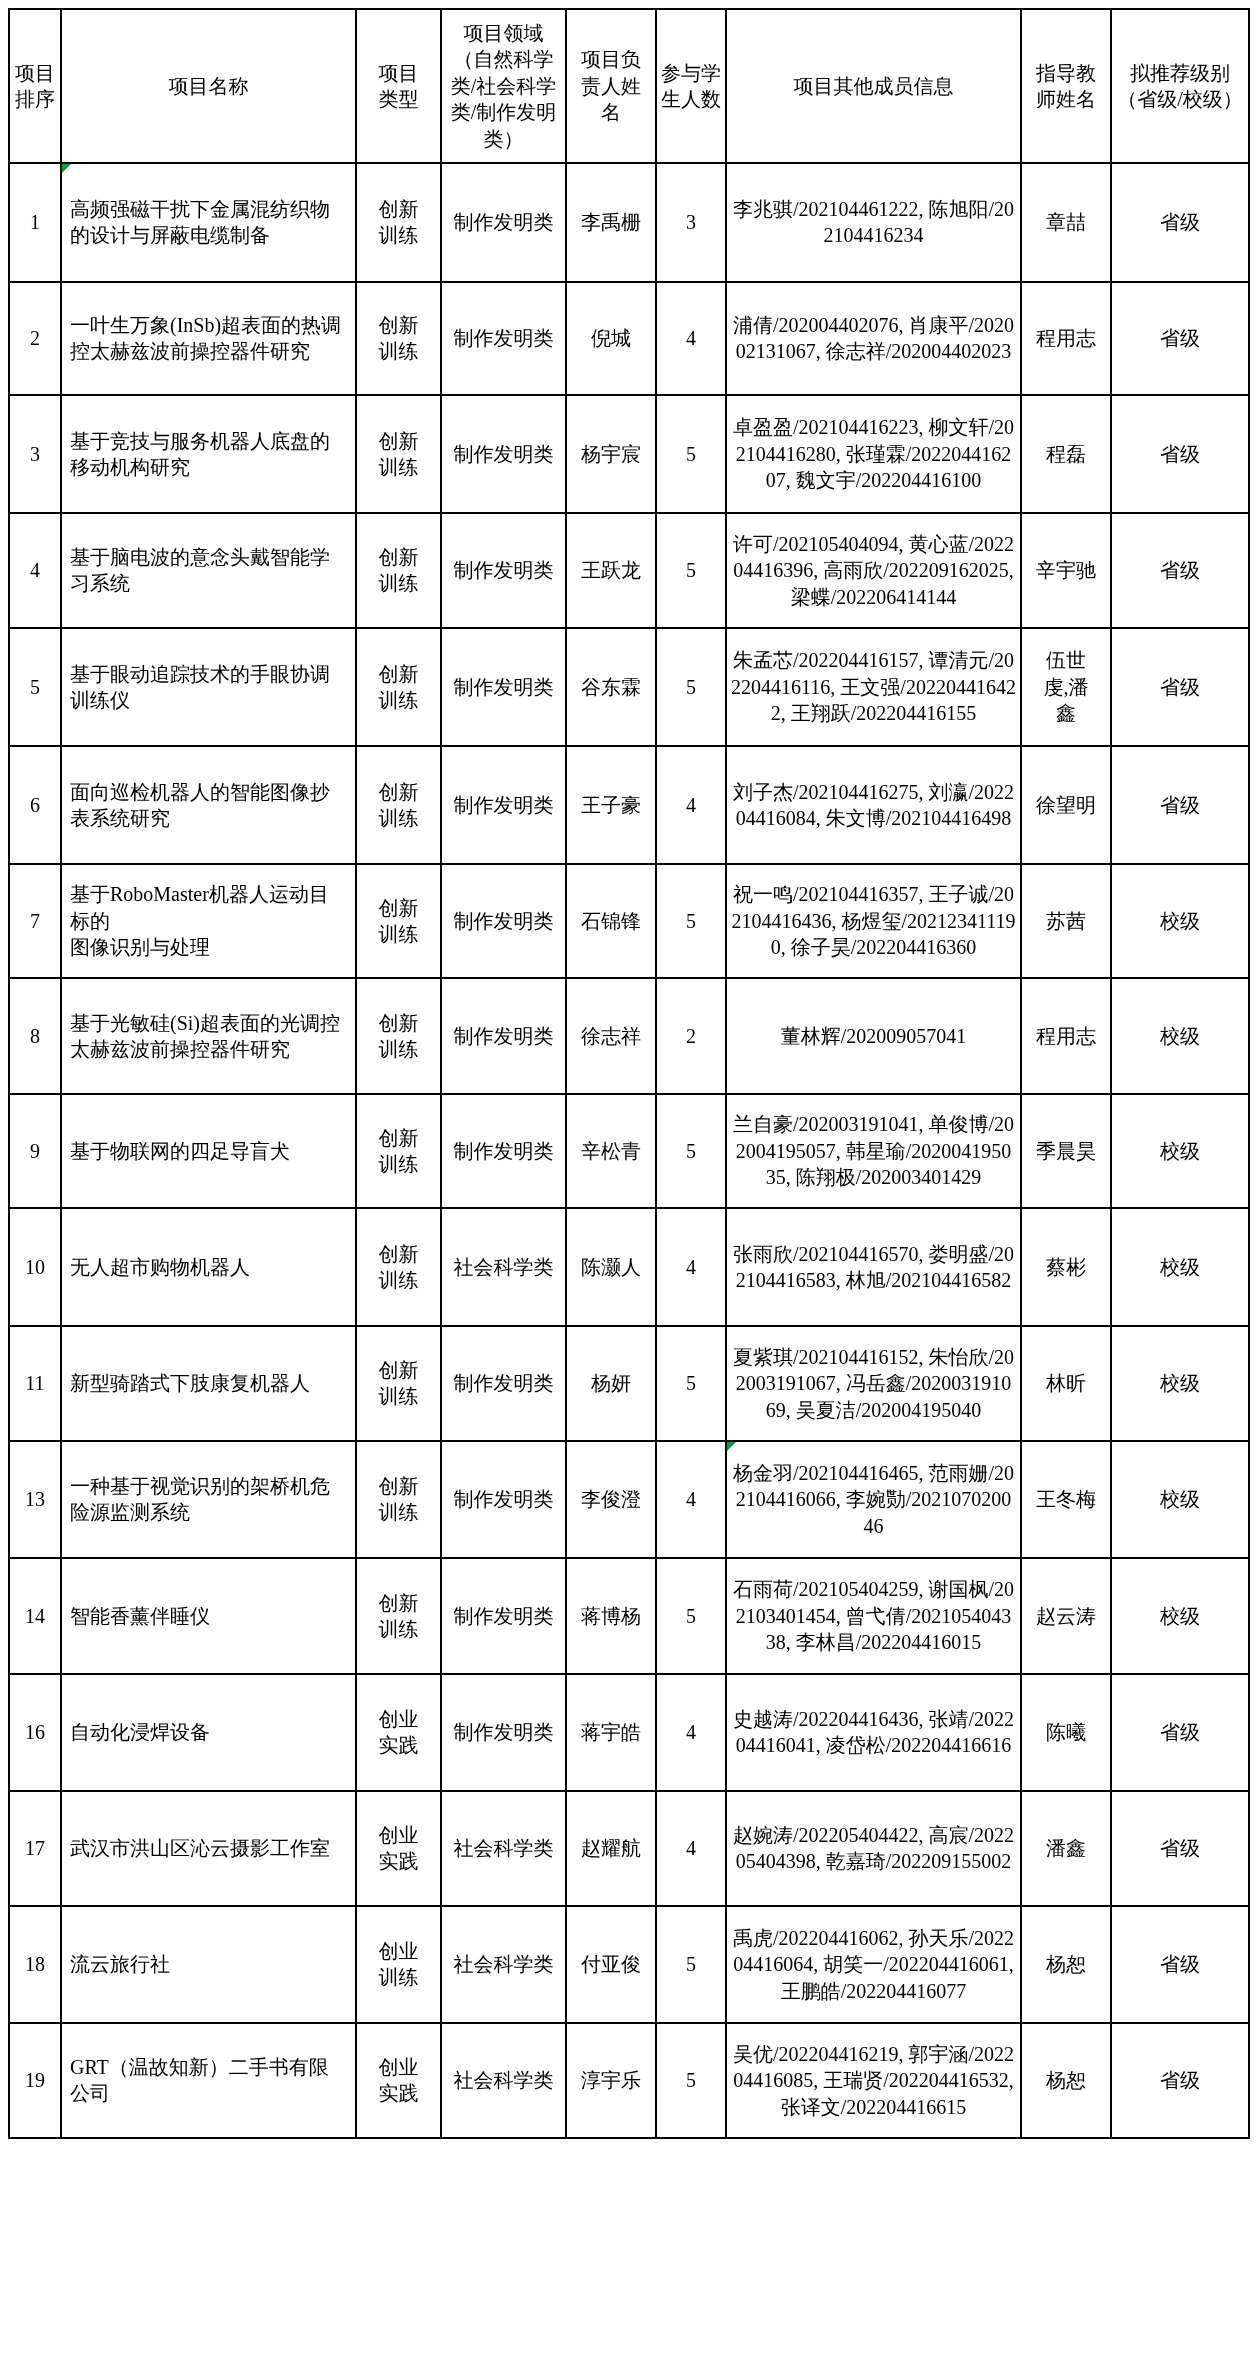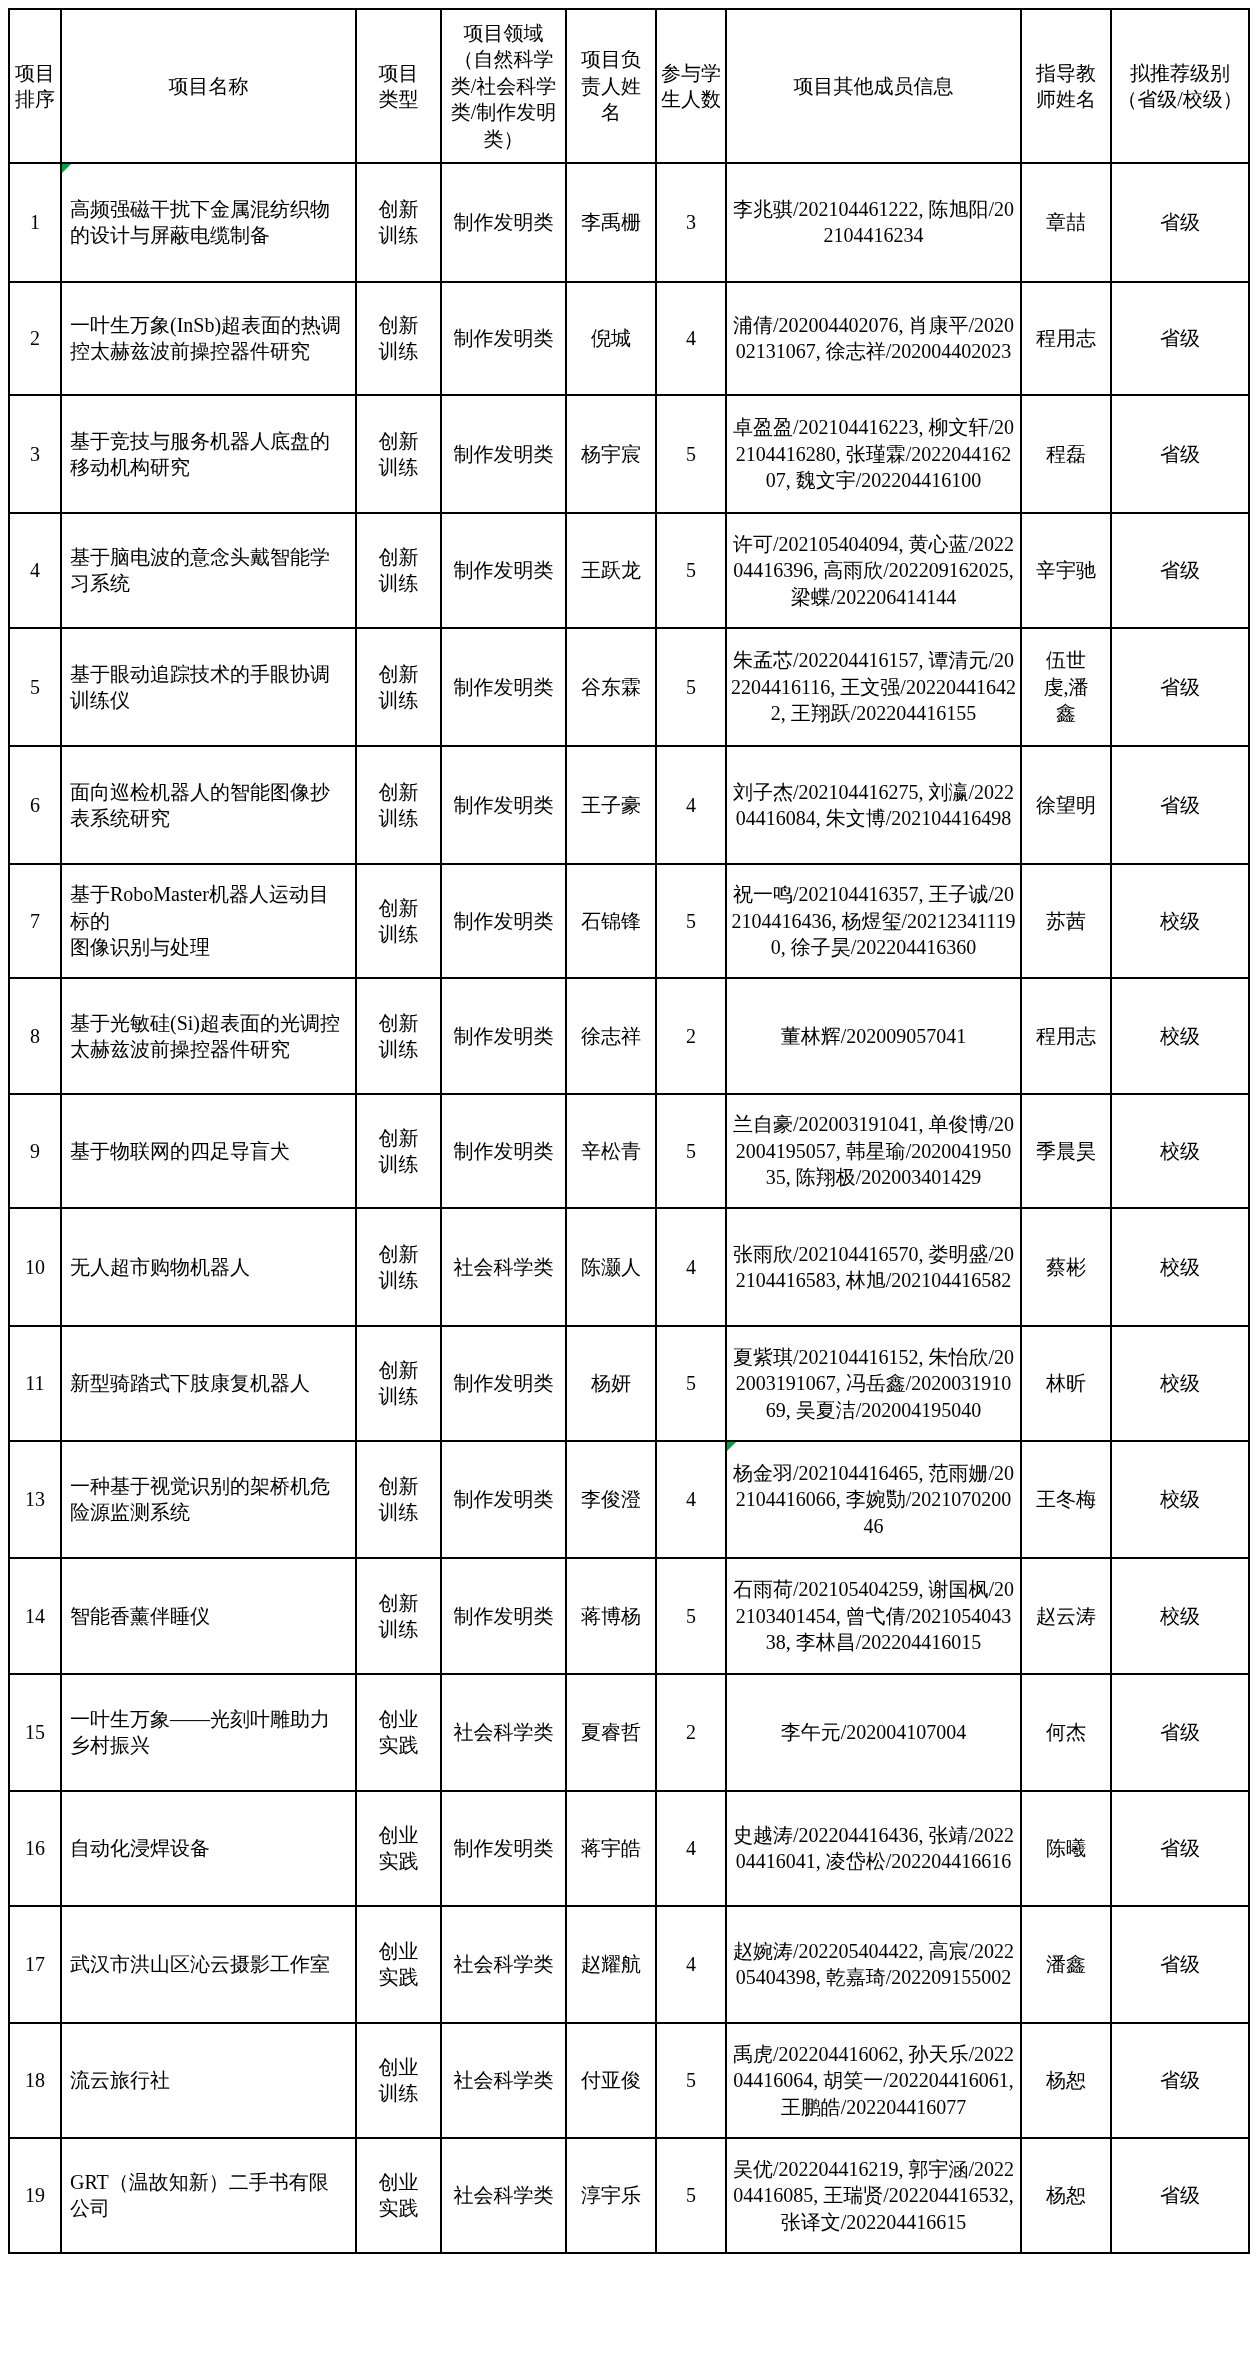--- a/index.html
+++ b/index.html
@@ -250,31 +250,20 @@
     <td class="c-name">智能香薰伴睡仪</td>
     <td class="c-type">创新训练</td>
     <td class="c-field">制作发明类</td>
     <td class="c-leader">蒋博杨</td>
     <td class="c-students">5</td>
     <td class="c-members">石雨荷/202105404259, 谢国枫/202103401454, 曾弋倩/202105404338, 李林昌/202204416015</td>
     <td class="c-teacher">赵云涛</td>
     <td class="c-level">校级</td>
   </tr>
         <tr>
-    <td class="c-order">15</td>
-    <td class="c-name">一叶生万象——光刻叶雕助力乡村振兴</td>
-    <td class="c-type">创业实践</td>
-    <td class="c-field">社会科学类</td>
-    <td class="c-leader">夏睿哲</td>
-    <td class="c-students">2</td>
-    <td class="c-members">李午元/202004107004</td>
-    <td class="c-teacher">何杰</td>
-    <td class="c-level">省级</td>
-  </tr>
-        <tr>
     <td class="c-order">16</td>
     <td class="c-name">自动化浸焊设备</td>
     <td class="c-type">创业实践</td>
     <td class="c-field">制作发明类</td>
     <td class="c-leader">蒋宇皓</td>
     <td class="c-students">4</td>
     <td class="c-members">史越涛/202204416436, 张靖/202204416041, 凌岱松/202204416616</td>
     <td class="c-teacher">陈曦</td>
     <td class="c-level">省级</td>
   </tr>

